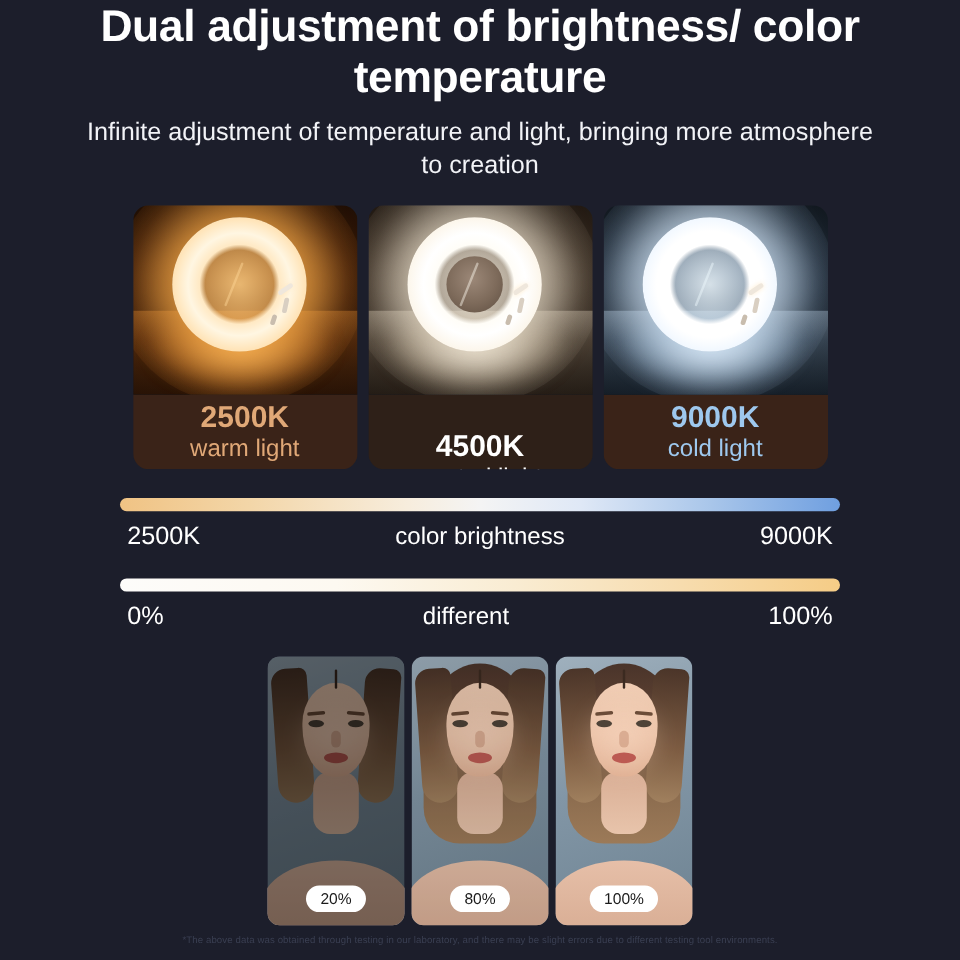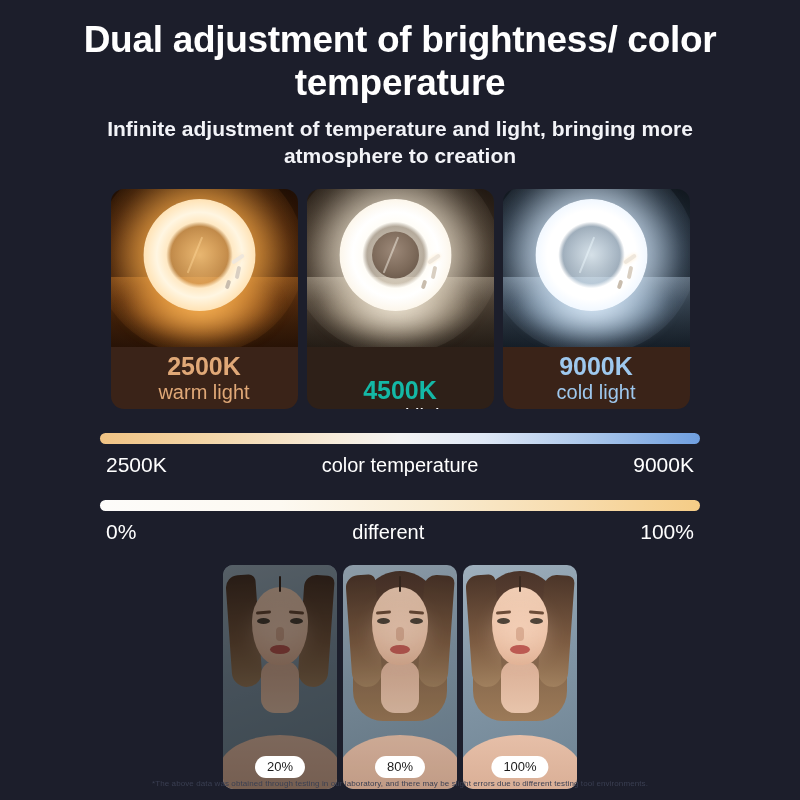--- a/index.html
+++ b/index.html
@@ -10,35 +10,34 @@
     width: 800px;
     height: 800px;
     background: #1c1e2b;
     font-family: "Liberation Sans", sans-serif;
     overflow: hidden;
     position: relative;
   }
 
   
   .header {
-    padding-top: 18px;
     text-align: center;
   }
   .headline {
     color: #ffffff;
     font-size: 37px;
     font-weight: bold;
     line-height: 1.17;
     letter-spacing: -0.3px;
     margin: 0 54px;
   }
   .subhead {
     color: #f2f3f7;
     font-size: 21px;
-    font-weight: bold;
+    font-weight: normal;
     line-height: 1.32;
     margin: 10px 62px 0 62px;
   }
 
   
   .temp-row {
     display: flex;
     justify-content: center;
     gap: 9px;
     margin-top: 19px;
@@ -361,21 +360,21 @@
           <div class="ring-hole-streak" style="background:rgba(255,250,240,.45);"></div>
         </div>
       </div>
       <div class="mount">
         <div class="bar"></div>
           <div class="stem"></div>
           <div class="foot"></div>
       </div>
     </div>
     <div class="temp-label" style="background:#2e2018;">
-      <div class="temp-k" style="color:#14b8a6;margin-top:48px;">4500K</div>
+      <div class="temp-k" style="color:#ffffff;margin-top:48px;">4500K</div>
       <div class="temp-name" style="color:#ffffff;">neutral light</div>
     </div>
   </div>
 
   <div class="temp-card">
     <div class="temp-photo">
       <div class="room" style="background:radial-gradient(ellipse 130% 80% at 50% 38%, #44556a 0%, #1b2530 38%, #0c1116 70%, #05080b 100%);"></div>
       <div class="desk" style="background:linear-gradient(180deg, rgba(205,226,245,.34) 0%, rgba(120,145,170,.34) 35%, rgba(30,42,55,.58) 100%);"></div>
       <div class="reflection" style="background:radial-gradient(ellipse at center, rgba(236,246,255,.82) 0%, rgba(170,200,228,.38) 45%, rgba(50,70,90,0) 78%);"></div>
       <div class="ring-wrap">
@@ -397,21 +396,21 @@
     </div>
   </div>
 </div>
 
 <div class="sliders">
 
   <div class="slider-block">
     <div class="bar" style="background:linear-gradient(90deg,#f0c384 0%,#f3d6a8 18%,#f7eddd 40%,#f4f4f4 50%,#dfe8f6 64%,#a9c6ea 82%,#6f9fe0 100%);"></div>
     <div class="bar-labels">
       <span class="side">2500K</span>
-      <span class="mid">color temperature</span>
+      <span class="mid">color brightness</span>
       <span class="side">9000K</span>
     </div>
   </div>
 
   <div class="slider-block">
     <div class="bar" style="background:linear-gradient(90deg,#fdfcfa 0%,#fdf9f1 30%,#f9ecd2 55%,#f7dcae 78%,#f5cc86 100%);"></div>
     <div class="bar-labels">
       <span class="side">0%</span>
       <span class="mid">different</span>
       <span class="side">100%</span>

